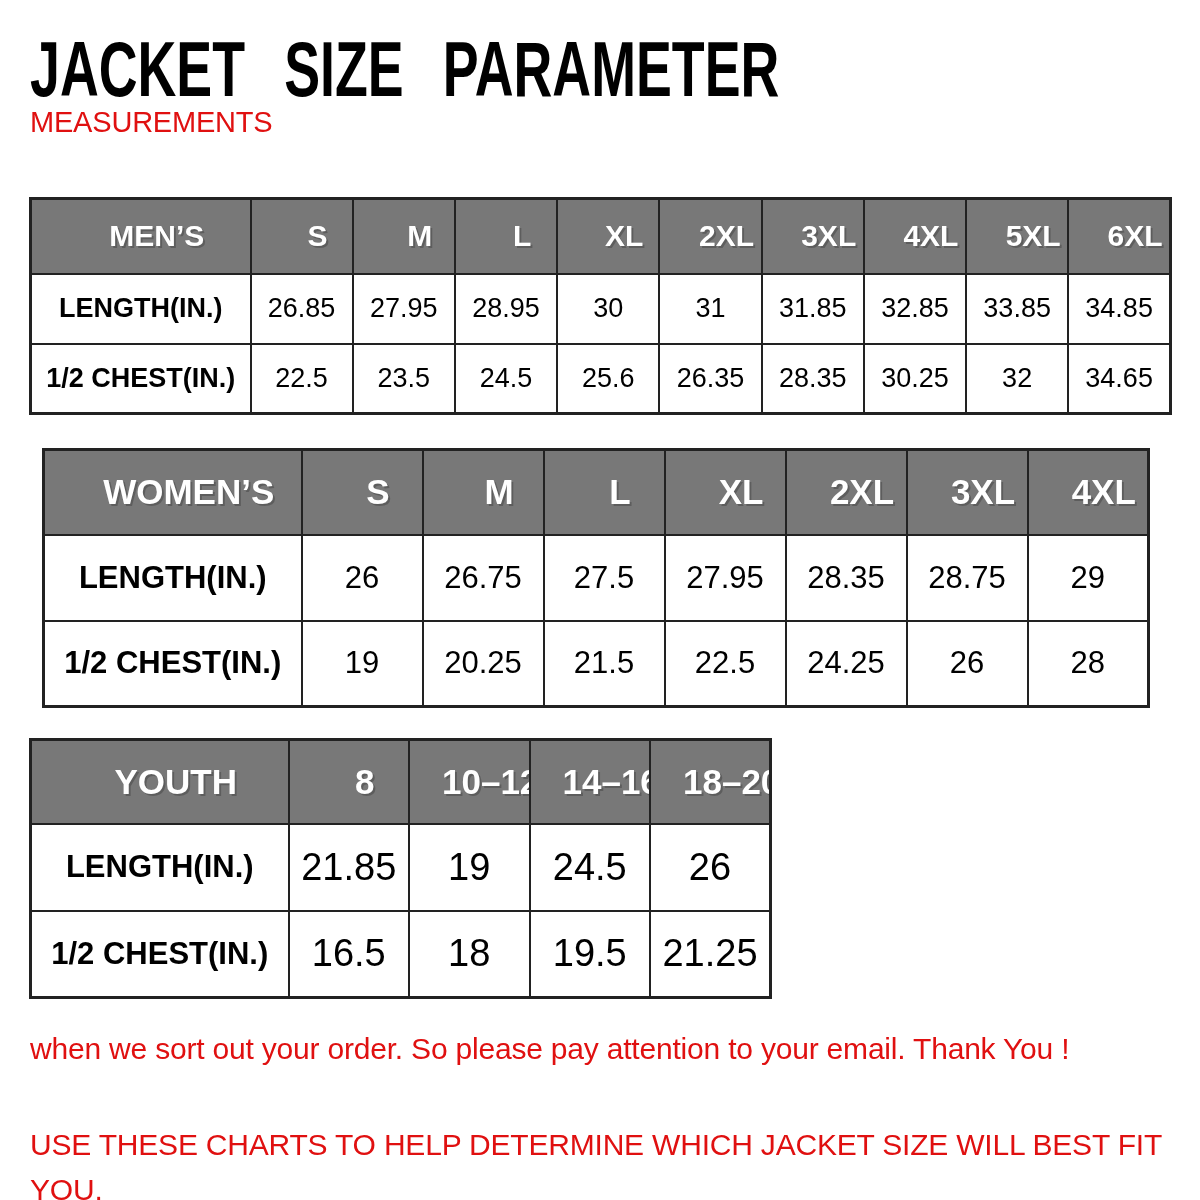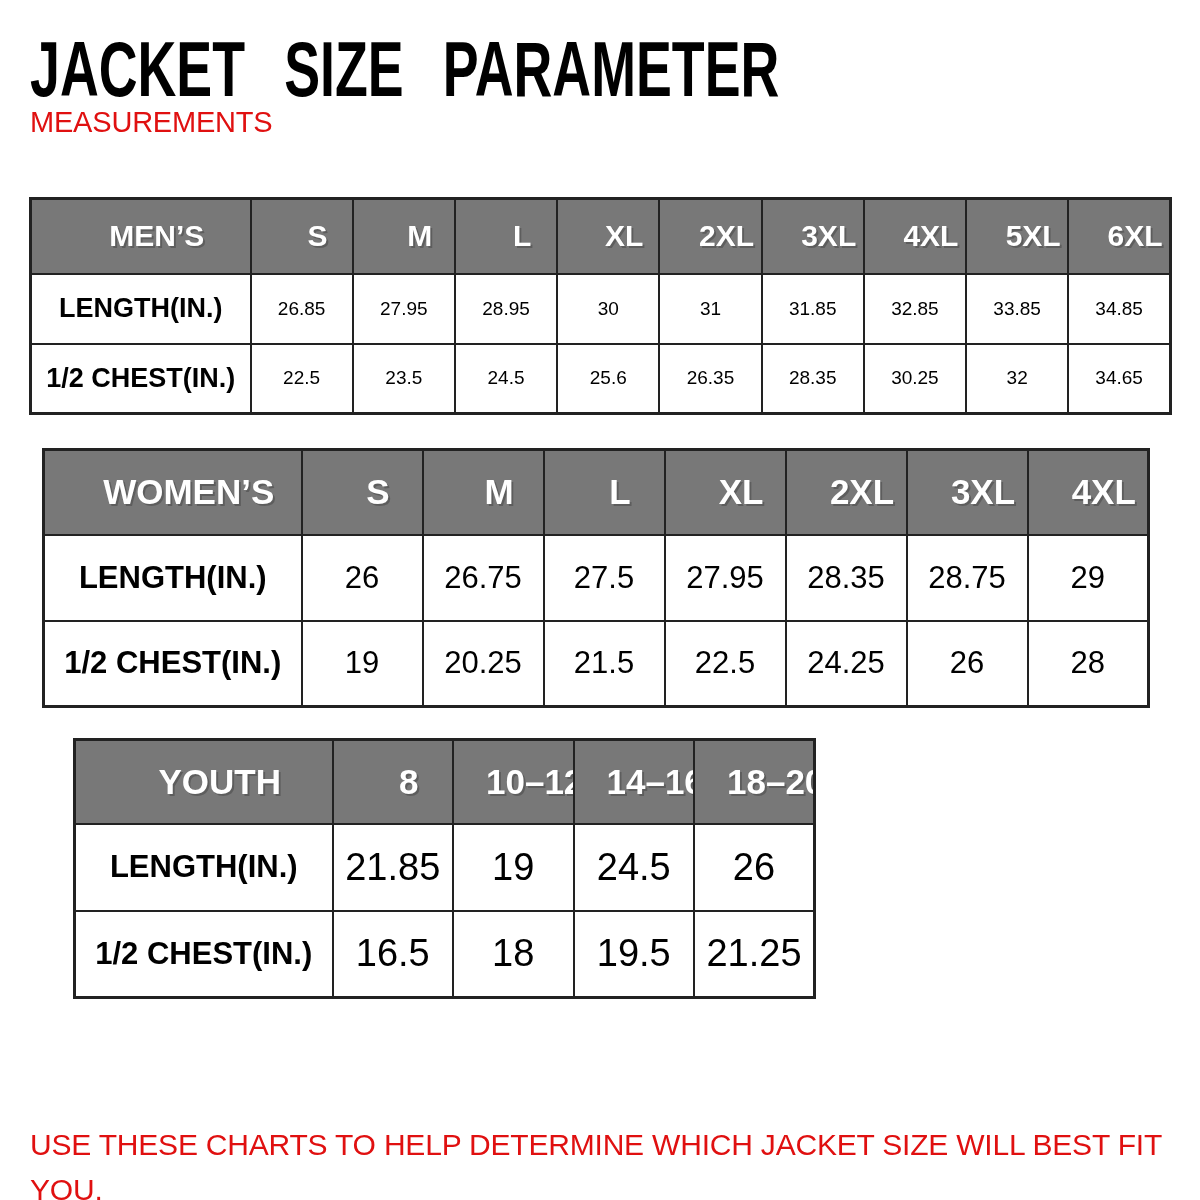--- a/index.html
+++ b/index.html
@@ -61,28 +61,28 @@
     font-weight: 700;
     text-shadow: 2px 2px 0 rgba(0,0,0,0.22);
     padding-left: 32px;
   }
   .size-table tbody th { font-weight: 700; color: #000000; }
   .size-table tbody td { font-weight: 400; color: #000000; }
 
   .mens  { left: 29px; top: 197px; width: 1143px; }
   .mens  thead th { height: 75px; font-size: 30px; }
   .mens  tbody th { height: 70px; font-size: 27px; }
-  .mens  tbody td { font-size: 19px; }
+  .mens  tbody td { font-size: 27px; }
 
   .womens { left: 42px; top: 448px; width: 1108px; }
   .womens thead th { height: 85px; font-size: 35px; }
   .womens tbody th { height: 86px; font-size: 31px; }
   .womens tbody td { font-size: 31px; }
 
-  .youth { left: 29px; top: 738px; width: 743px; margin-left: 44px; }
+  .youth { left: 29px; top: 738px; width: 743px; }
   .youth thead th { height: 84px; font-size: 35px; }
   .youth tbody th { height: 87px; font-size: 31px; }
   .youth tbody td { font-size: 38px; }
 
   .footer-para {
     position: absolute;
     left: 30px;
     width: 1155px;
     color: var(--accent-red);
     font-size: 30px;
@@ -235,17 +235,18 @@
           <th>1/2 CHEST(IN.)</th>
           <td>16.5</td>
           <td>18</td>
           <td>19.5</td>
           <td>21.25</td>
         </tr>
       </tbody>
     </table>
 
   <div class="footer-para footer-1">
+    <div>when we sort out your order. So please pay attention to your email. Thank You !</div>
   </div>
 
   <div class="footer-para footer-2">USE THESE CHARTS TO HELP DETERMINE WHICH JACKET SIZE WILL BEST FIT YOU.</div>
 
 </div>
 
 </body></html>

